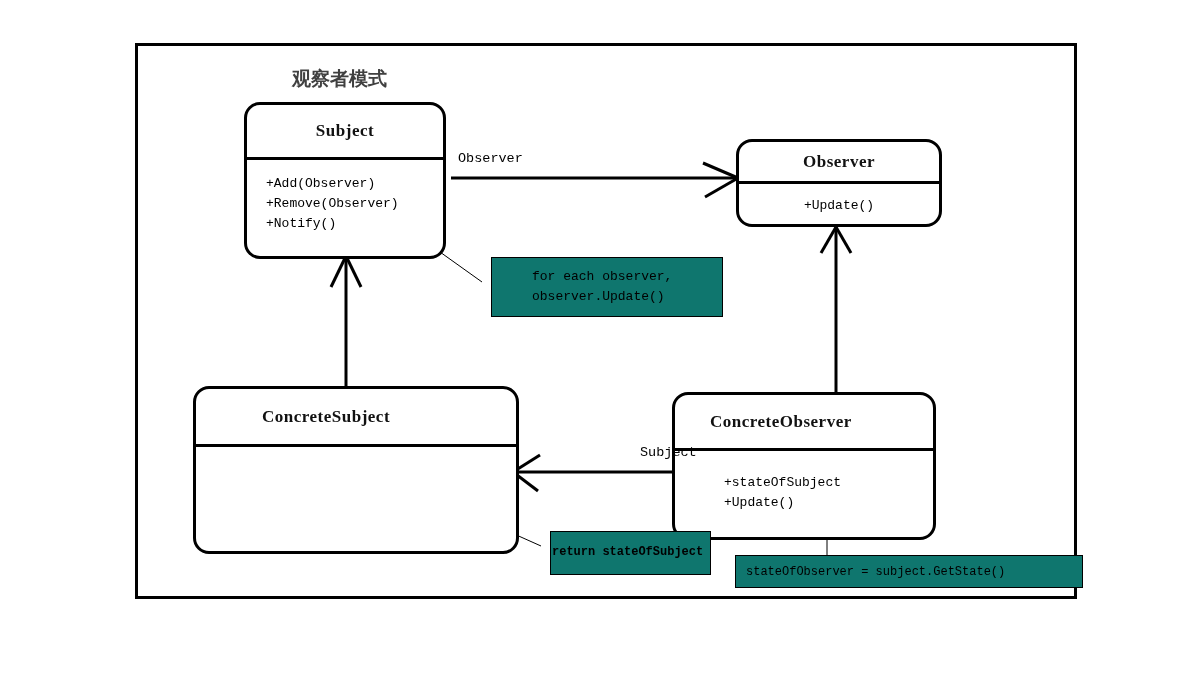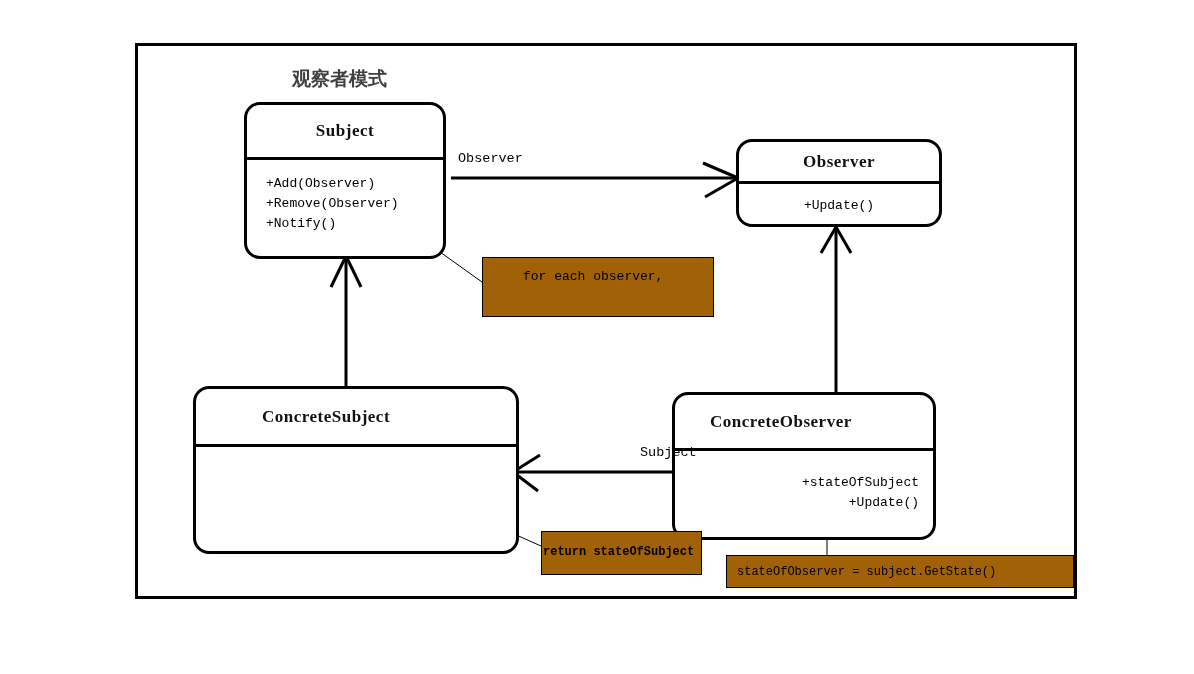--- a/index.html
+++ b/index.html
@@ -3,21 +3,21 @@
 <meta charset="utf-8">
 <style>
   html,body{margin:0;padding:0;background:#fff;}
   body{width:1194px;height:674px;position:relative;overflow:hidden;font-family:"Liberation Mono","DejaVu Sans Mono",monospace;}
   svg{position:absolute;left:0;top:0;}
   .frame{position:absolute;left:135px;top:43px;width:936px;height:550px;border:3px solid #000;}
   .title{position:absolute;left:292px;top:66px;font-family:"DejaVu Serif",serif;font-weight:bold;font-size:19px;color:#404040;}
   .box{position:absolute;border:3px solid #000;border-radius:16px;background:#fff;box-sizing:border-box;}
   .box .head{border-bottom:3px solid #000;display:flex;align-items:center;justify-content:center;font-family:"Liberation Serif","DejaVu Serif",serif;font-weight:bold;font-size:17px;color:#111;letter-spacing:0.5px;}
   .box .body{font-size:13px;line-height:20px;color:#000;}
-  .note{position:absolute;border:1px solid #000;background:#a16207;box-sizing:border-box;font-size:13px;line-height:20px;color:#000;}
+  .note{position:absolute;border:1px solid #000;background:#0f766e;box-sizing:border-box;font-size:13px;line-height:20px;color:#000;margin-left:9px;}
   .lbl{position:absolute;font-size:13.5px;color:#000;}
 </style>
 </head>
 <body>
 
 <div class="frame"></div>
 
 <div class="title">观察者模式</div>
 
 <svg width="1194" height="674">
@@ -66,30 +66,31 @@
     <div>+Update()</div>
   </div>
 </div>
 
 <div class="box" style="left:193px;top:386px;width:326px;height:168px;">
   <div class="head" style="height:55px;justify-content:flex-start;padding-left:66px;">ConcreteSubject</div>
 </div>
 
 <div class="box" style="left:672px;top:392px;width:264px;height:148px;">
   <div class="head" style="height:53px;justify-content:flex-start;padding-left:35px;">ConcreteObserver</div>
-  <div class="body" style="padding:22px 14px 0 49px;text-align:right;">
+  <div class="body" style="padding:22px 14px 0 49px;">
     <div>+stateOfSubject</div>
     <div>+Update()</div>
   </div>
 </div>
 
 <div class="lbl" style="left:458px;top:151px;">Observer</div>
 <div class="lbl" style="left:640px;top:445px;">Subject</div>
 
 <div class="note" style="left:482px;top:257px;width:232px;height:60px;padding:9px 0 0 40px;">
   <div>for each observer,</div>
+  <div>observer.Update()</div>
 </div>
 <div class="note" style="left:541px;top:531px;width:161px;height:44px;padding:10px 0 0 1px;font-size:12px;font-weight:bold;">
   <div>return stateOfSubject</div>
 </div>
 <div class="note" style="left:726px;top:555px;width:348px;height:33px;padding:6px 0 0 10px;font-size:12px;">
   <div>stateOfObserver = subject.GetState()</div>
 </div>
 
 </body></html>

